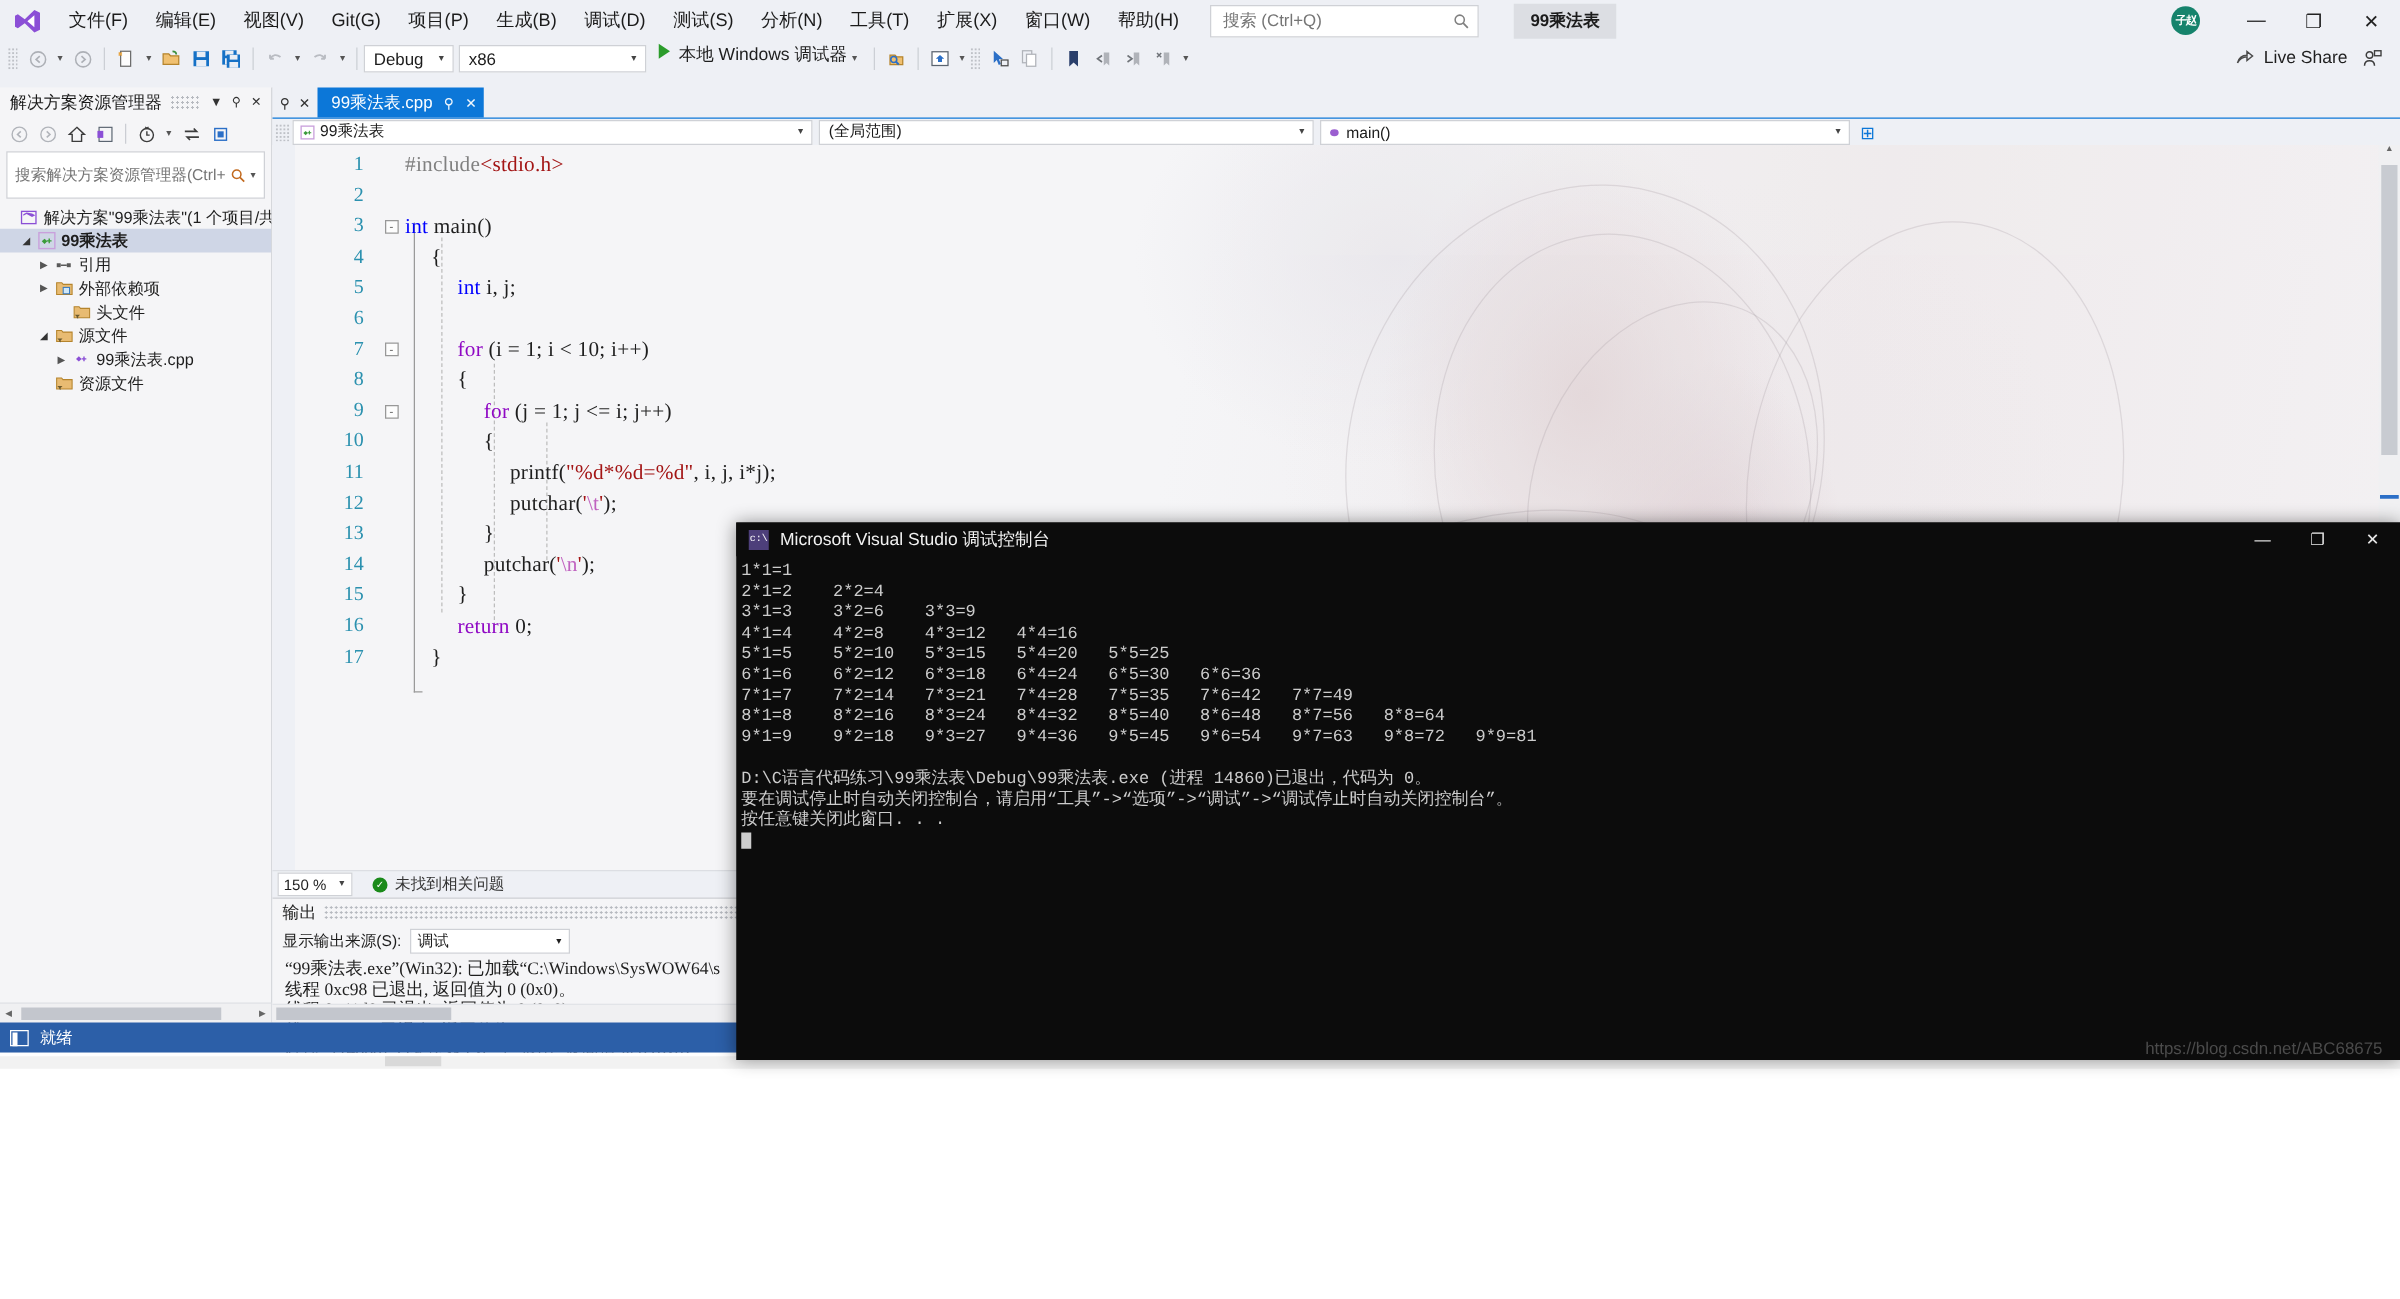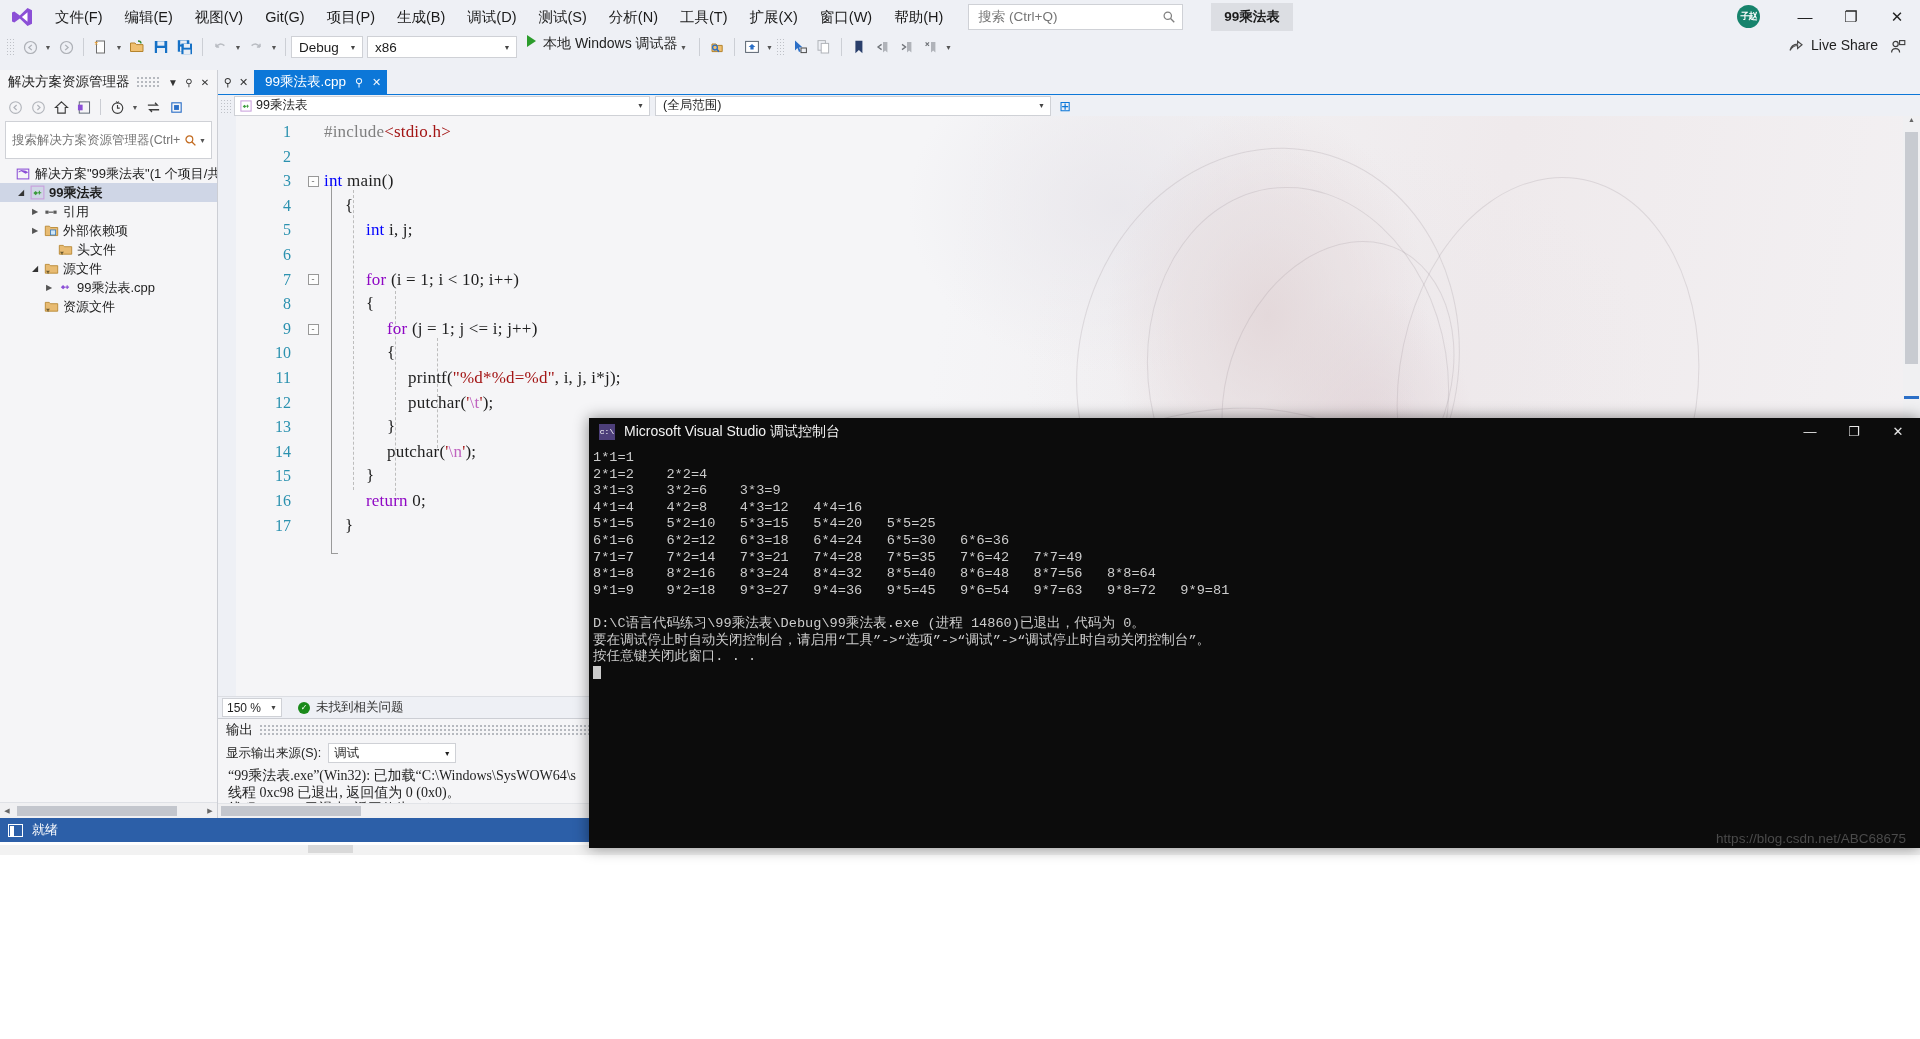--- a/index.html
+++ b/index.html
@@ -670,20 +670,29 @@
             <path d="M9.4 6.2 h1.2 v1.4 h1.4 v1.2 h-1.4 v1.4 H9.4 V8.8 H8 V7.6 h1.4 z" fill="#3b9c3b"></path>
           </svg>
       </span>
       <span class="nv">99乘法表</span>
       <span class="na">▼</span>
     </div>
     <div class="nav-combo" id="nav-global">
       <span class="nv">(全局范围)</span>
       <span class="na">▼</span>
     </div>
+    <div class="nav-combo" id="nav-func">
+      <span style="width:13px;display:flex;align-items:center;justify-content:center">
+        <svg width="11" height="11" viewBox="0 0 16 16">
+            <path d="M3 9 q0 -4 5 -4 q5 0 5 4 q0 4 -5 4 q-5 0 -5 -4 z" fill="#9b5fd0"></path>
+          </svg>
+      </span>
+      <span class="nv">main()</span>
+      <span class="na">▼</span>
+    </div>
     <span id="navbar-addbtn">⊞</span>
   </div>
 
   <div id="code-pane">
     <div id="code-bg">
       <div class="strand" style="left:860px;top:30px;width:380px;height:440px;transform:rotate(14deg)"></div>
       <div class="strand" style="left:930px;top:70px;width:300px;height:380px;transform:rotate(-9deg)"></div>
       <div class="strand" style="left:1010px;top:120px;width:220px;height:300px;transform:rotate(22deg)"></div>
       <div class="strand" style="left:760px;top:300px;width:420px;height:250px;transform:rotate(-16deg)"></div>
       <div class="strand" style="left:1180px;top:60px;width:300px;height:420px;transform:rotate(8deg)"></div>

